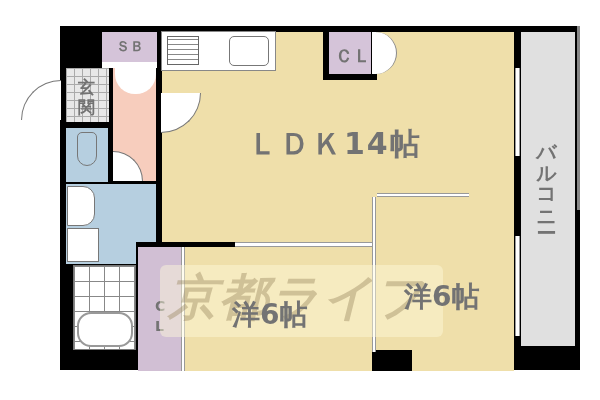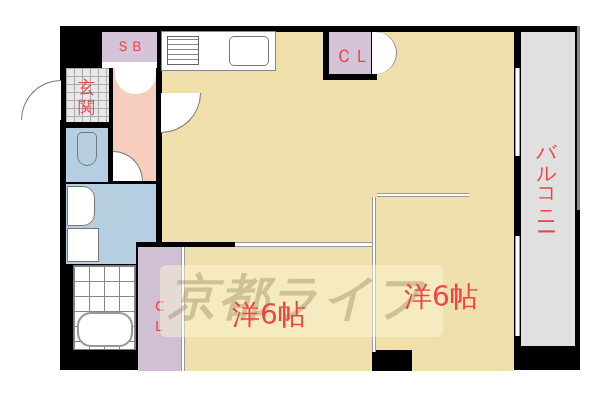--- a/index.html
+++ b/index.html
@@ -1,33 +1,34 @@
 <!DOCTYPE html>
 <html><head>
 <meta charset="utf-8">
 <style>
   html, body { margin:0; padding:0; background:#ffffff; }
   body { width:600px; height:400px; position:relative; overflow:hidden; font-family:"DejaVu Sans", sans-serif; }
   .abs { position:absolute; box-sizing:border-box; }
   .wall { background:#000; }
-  .label { position:absolute; color:#ef4444; white-space:nowrap; }
+  .label { position:absolute; color:#737373; white-space:nowrap;font-weight:bold; }
 </style>
 </head>
 <body>
 
 <div class="abs" style="left:0;top:0;width:600px;height:400px;">
 
   <div class="abs wall" style="left:60px;top:26px;width:520px;height:184px;"></div>
   <div class="abs wall" style="left:60px;top:180px;width:520px;height:190px;"></div>
   <div class="abs" style="left:577px;top:26px;width:3px;height:184px;background:#888;"></div>
 
   <div class="abs" style="left:521px;top:32px;width:54px;height:314px;background:#e0e0e0;"></div>
   <div class="label" style="left:535px;top:130px;width:24px;font-size:20px;line-height:24px;writing-mode:vertical-rl;">バルコニー</div>
 
   <div class="abs" style="left:162px;top:32px;width:352px;height:210px;background:#efdfaa;"></div>
+  <div class="label" style="left:248px;top:124px;font-size:30px;letter-spacing:2px;">ＬＤＫ14帖</div>
 
   <div class="abs" style="left:515px;top:68px;width:5px;height:88px;background:#fff;border-left:1px solid #999;border-right:1px solid #999;"></div>
 
   <div class="abs" style="left:161px;top:31px;width:115px;height:40px;background:#fff;border:1px solid #888;"></div>
   <div class="abs" style="left:167px;top:36px;width:32px;height:29px;border:1px solid #666;background:repeating-linear-gradient(0deg,#fff 0,#fff 4px,#888 4px,#888 5px);"></div>
   <div class="abs" style="left:229px;top:36px;width:40px;height:30px;border:1px solid #777;border-radius:5px;"></div>
 
   <div class="abs wall" style="left:323px;top:32px;width:54px;height:48px;"></div>
   <div class="abs" style="left:329px;top:32px;width:42px;height:42px;background:#d5c4d9;"></div>
   <div class="label" style="left:335px;top:44px;font-size:18px;">ＣＬ</div>

